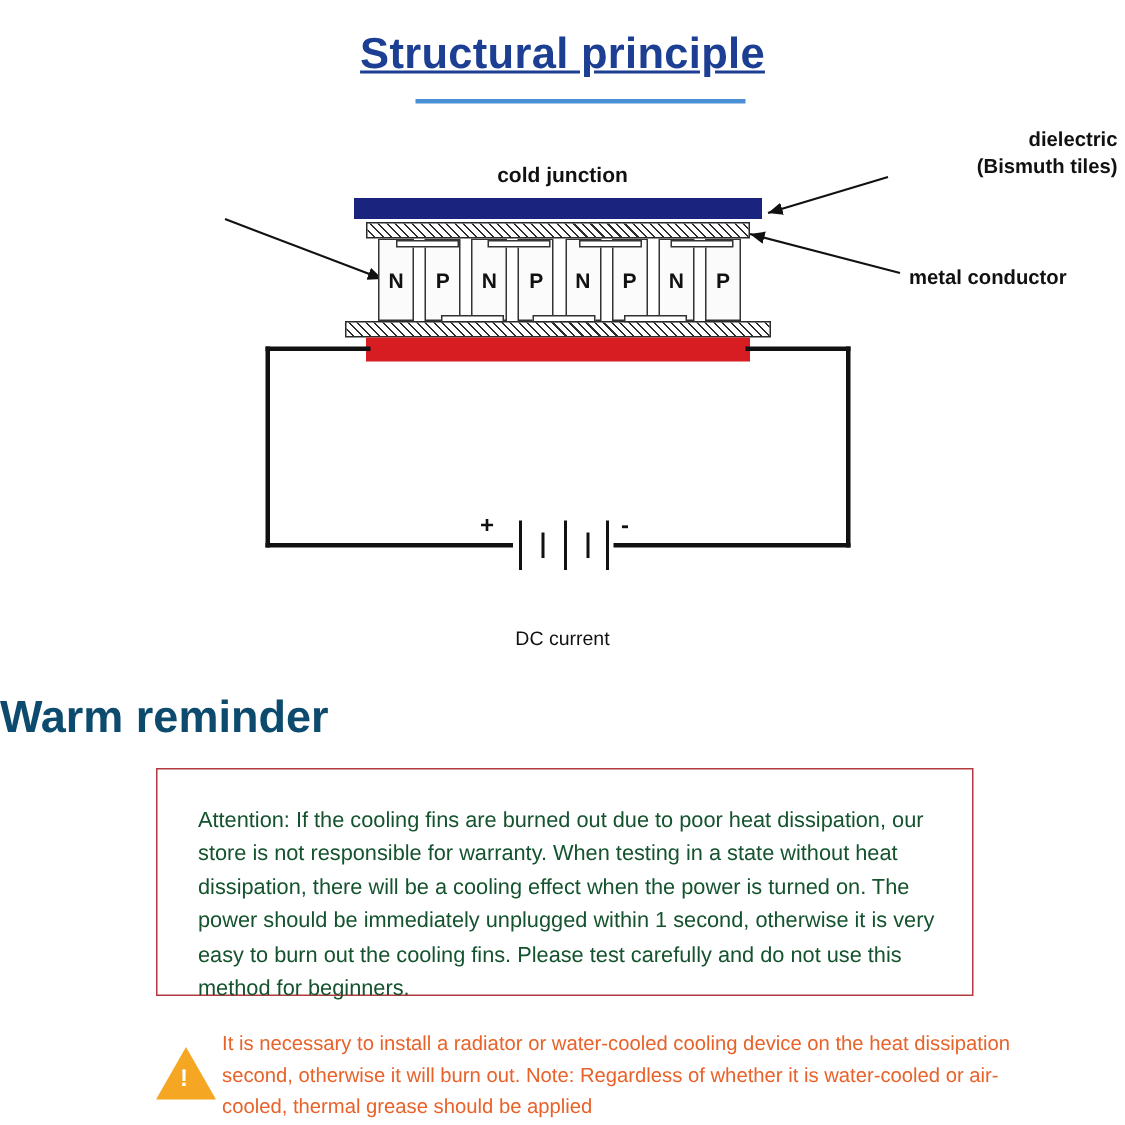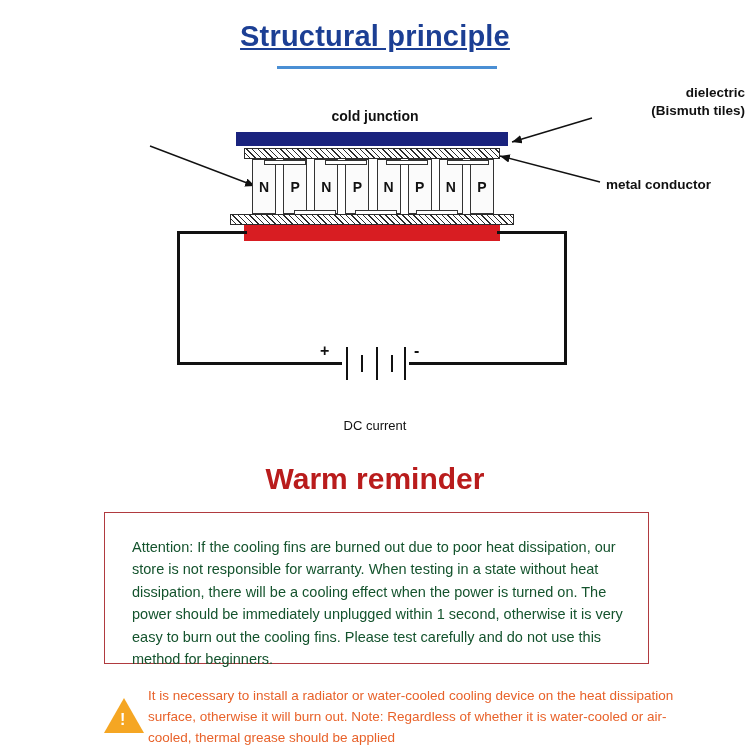--- a/index.html
+++ b/index.html
@@ -209,24 +209,24 @@
     height: 350px;
     pointer-events: none;
   }
 
   
   .title-warm {
     position: absolute;
     top: 462px;
     left: 0;
     width: 750px;
-    text-align: center;
+    text-align: left;
     font-size: 30px;
     font-weight: bold;
-    color: #b91c1c;
+    color: #0c4a6e;
   }
   .notice-box {
     position: absolute;
     left: 104px;
     top: 512px;
     width: 545px;
     height: 152px;
     border: 1px solid #b03a3f;
     box-sizing: border-box;
   }
@@ -345,13 +345,13 @@
   <div class="bat-minus">-</div>
   <div class="label-dc">DC current</div>
 </div>
 
 <div class="title-warm">Warm reminder</div>
 <div class="notice-box"></div>
 <div class="notice-text">Attention: If the cooling fins are burned out due to poor heat dissipation, our store is not responsible for warranty. When testing in a state without heat dissipation, there will be a cooling effect when the power is turned on. The power should be immediately unplugged within 1 second, otherwise it is very easy to burn out the cooling fins. Please test carefully and do not use this method for beginners.</div>
 
 <div class="warn-icon"></div>
 <div class="warn-icon-inner">!</div>
-<div class="warn-text">It is necessary to install a radiator or water-cooled cooling device on the heat dissipation surface, otherwise it will burn out. Note: Regardless of whether it is water-cooled or air-cooled, thermal grease should be applied</div>
+<div class="warn-text">It is necessary to install a radiator or water-cooled cooling device on the heat dissipation second, otherwise it will burn out. Note: Regardless of whether it is water-cooled or air-cooled, thermal grease should be applied</div>
 
 </body></html>

